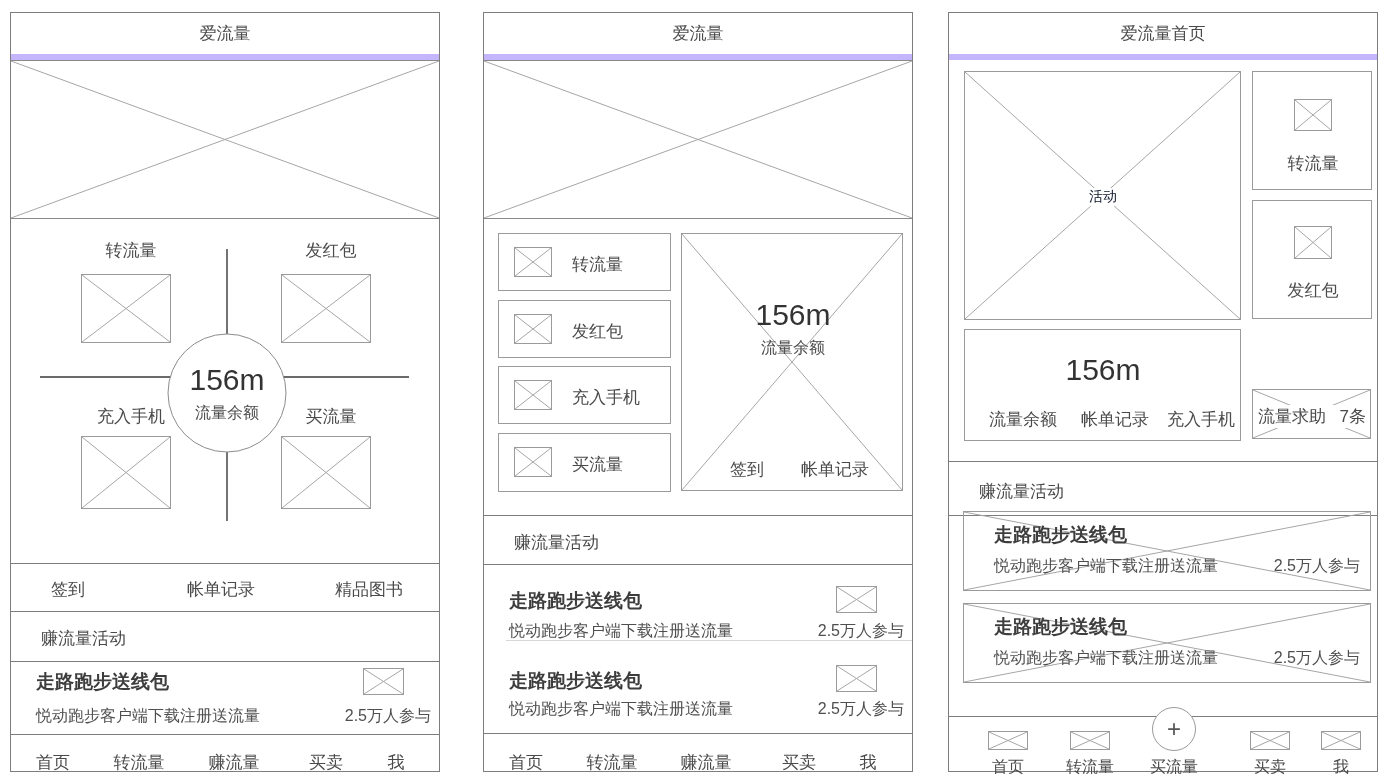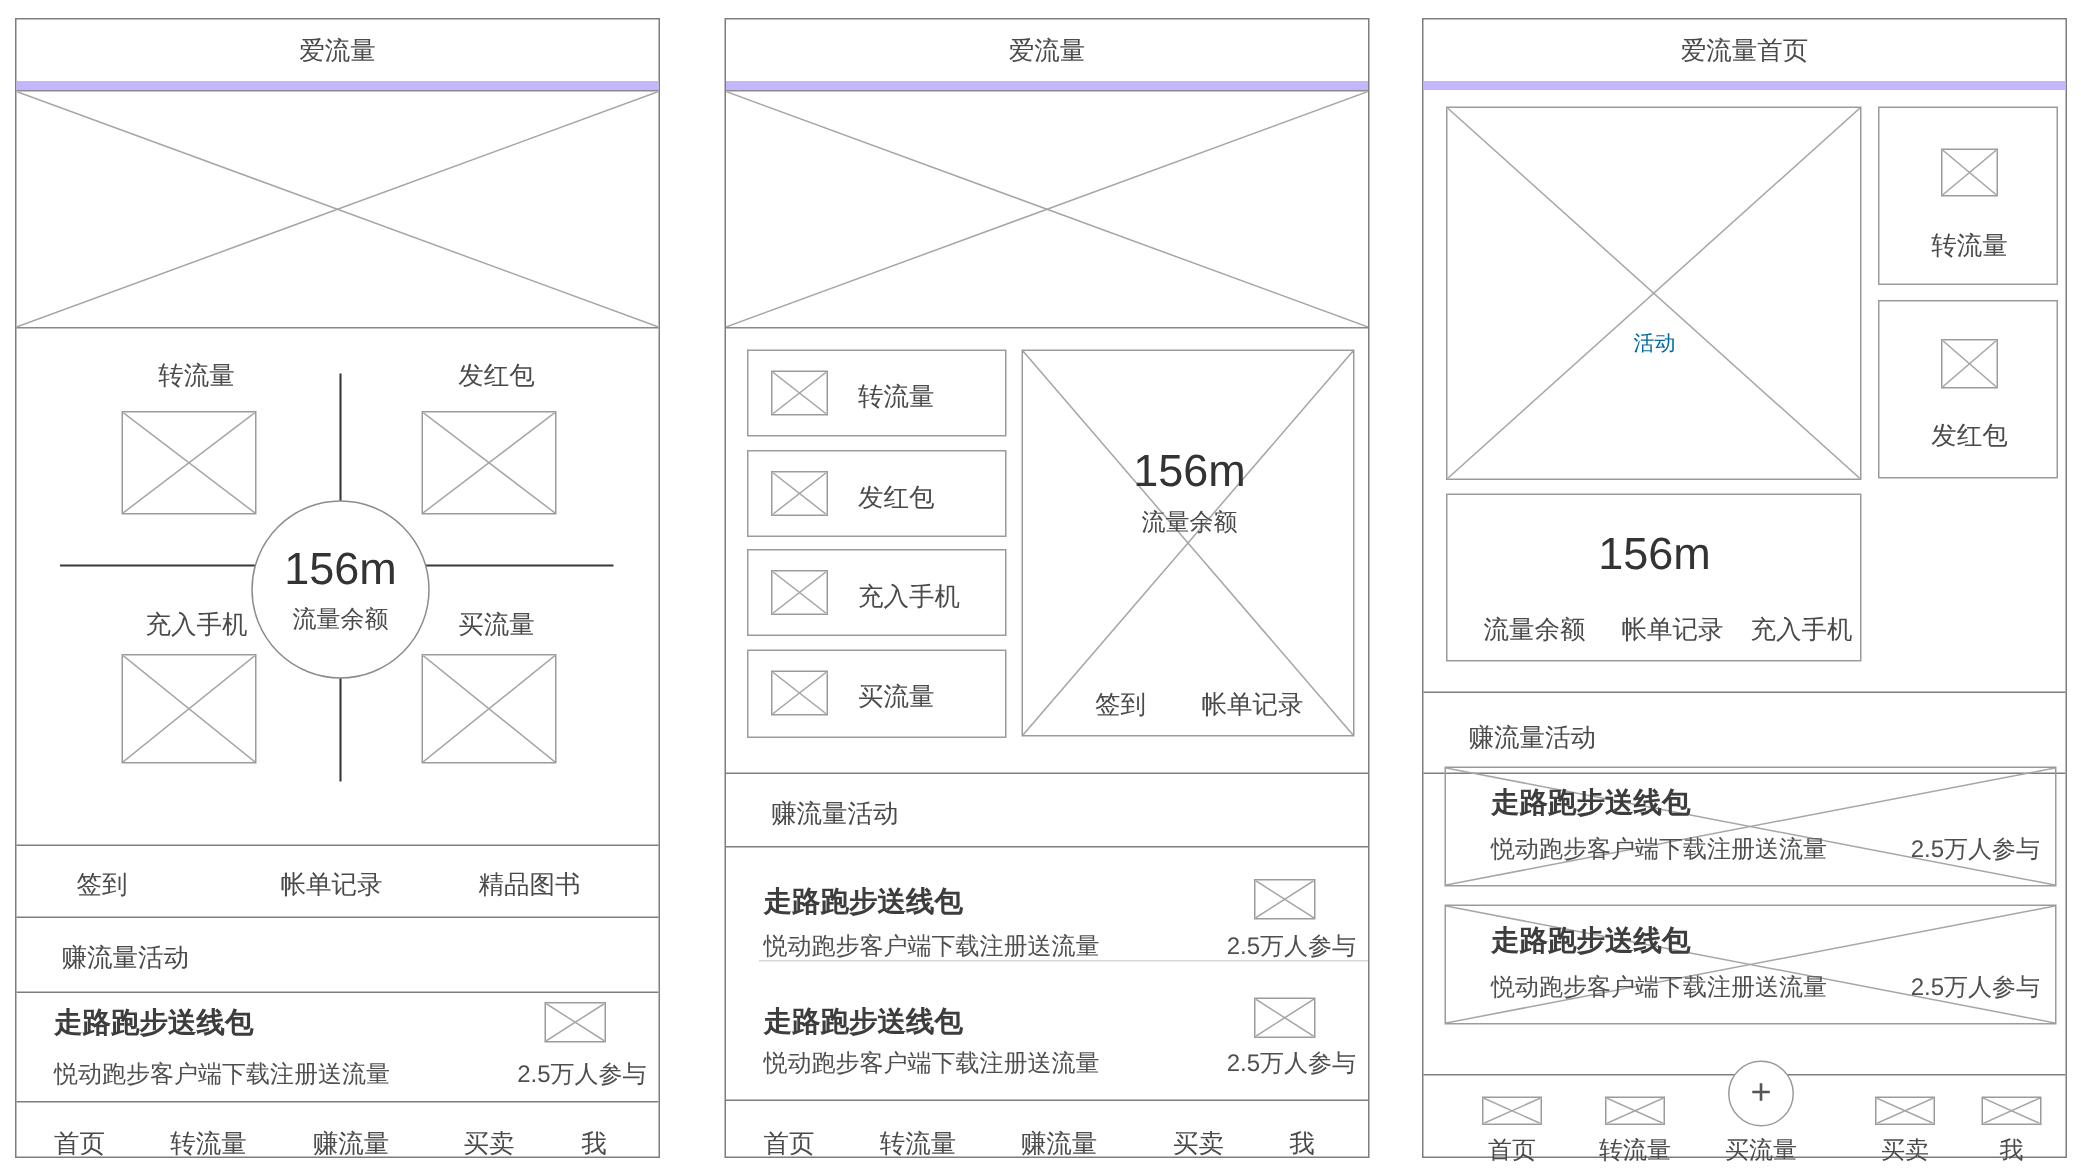--- a/index.html
+++ b/index.html
@@ -17,21 +17,21 @@
   .bt { border-top: 1px solid #7d7d7d; }
   .bb { border-bottom: 1px solid #7d7d7d; }
   .frame { border: 1px solid #9b9b9b; }
   .xph { overflow: hidden; }
   .xsvg { position: absolute; left: 0; top: 0; width: 100%; height: 100%; display: block; }
   .xsvg line { stroke: #a6a6a6; stroke-width: 1; }
   .banner { position: absolute; left: 0; right: 0; top: 47px; height: 159px;
     border-top: 1px solid #8a8a8a; border-bottom: 1px solid #8a8a8a; }
   .lbl   { font-size: 17px; color: #4a4a4a; }
   .sm    { font-size: 16px; color: #4a4a4a; }
-  .sm2   { font-size: 14px; color: #0369a1; margin-top: 32px; }
+  .sm2   { font-size: 14px; color: #0f172a; }
   .big   { font-size: 30px; color: #333; }
   .title19 { font-size: 19px; font-weight: 700; color: #3d3d3d; }
   .desc  { font-size: 16px; color: #4f4f4f; white-space: nowrap; }
   .navlbl { font-size: 16px; color: #4a4a4a; }
   .overx { background: #fff; padding: 0 5px; }
   .quadsvg { position: absolute; left: 0; top: 0; }
   .quadsvg line { stroke: #383838; stroke-width: 1.4; }
   .quadsvg circle { fill: #fff; stroke: #8c8c8c; stroke-width: 1; }
   .divider { position: absolute; height: 1px; background: #d8d8d8; }
   .fab { position: absolute; width: 44px; height: 44px; border-radius: 50%;
@@ -90,21 +90,21 @@
           <svg class="xsvg">
             <line x1="0" y1="0" x2="100%" y2="100%"></line>
             <line x1="0" y1="100%" x2="100%" y2="0"></line>
           </svg>
         </div>
     </div>
 
     <div class="row bt" style="top:538px;height:48px">
       <span class="ctr lbl" style="left:57px;top:14px">签到</span>
       <span class="ctr lbl" style="left:210px;top:14px">帐单记录</span>
-      <span class="ctr lbl" style="left:342px;top:14px">精品图书</span>
+      <span class="ctr lbl" style="left:358px;top:14px">精品图书</span>
     </div>
 
     <div class="row bt" style="top:586px;height:50px">
       <span class="abs lbl" style="left:30px;top:15px">赚流量活动</span>
     </div>
 
     <div class="row bt" style="top:636px;height:73px">
       <span class="abs title19" style="left:25px;top:7px">走路跑步送线包</span>
       <div class="abs frame xph" style="left:352px;top:6px;width:41px;height:27px">
           <svg class="xsvg">
@@ -256,20 +256,30 @@
     </div>
 
     <div class="abs frame" style="left:15px;top:316px;width:277px;height:112px">
       <span class="ctr big" style="left:138px;top:23px">156m</span>
       <span class="ctr lbl" style="left:58px;top:78px">流量余额</span>
       <span class="ctr lbl" style="left:150px;top:78px">帐单记录</span>
       <span class="ctr lbl" style="left:236px;top:78px">充入手机</span>
     </div>
 
 
+    <div class="abs frame xph" style="left:303px;top:376px;width:119px;height:50px">
+        <svg class="xsvg">
+          <line x1="0" y1="0" x2="100%" y2="100%"></line>
+          <line x1="0" y1="100%" x2="100%" y2="0"></line>
+        </svg>
+      <div class="ctr overx" style="left:59px;top:15px">
+        <span class="lbl">流量求助</span>
+        <span class="lbl" style="margin-left:9px">7条</span>
+      </div>
+    </div>
 
     <div class="row bt bb" style="top:436px;height:55px">
       <span class="abs lbl" style="left:30px;top:18px">赚流量活动</span>
     </div>
 
     <div class="abs frame xph" style="left:14px;top:498px;width:408px;height:80px">
         <svg class="xsvg">
           <line x1="0" y1="0" x2="100%" y2="100%"></line>
           <line x1="0" y1="100%" x2="100%" y2="0"></line>
         </svg>

